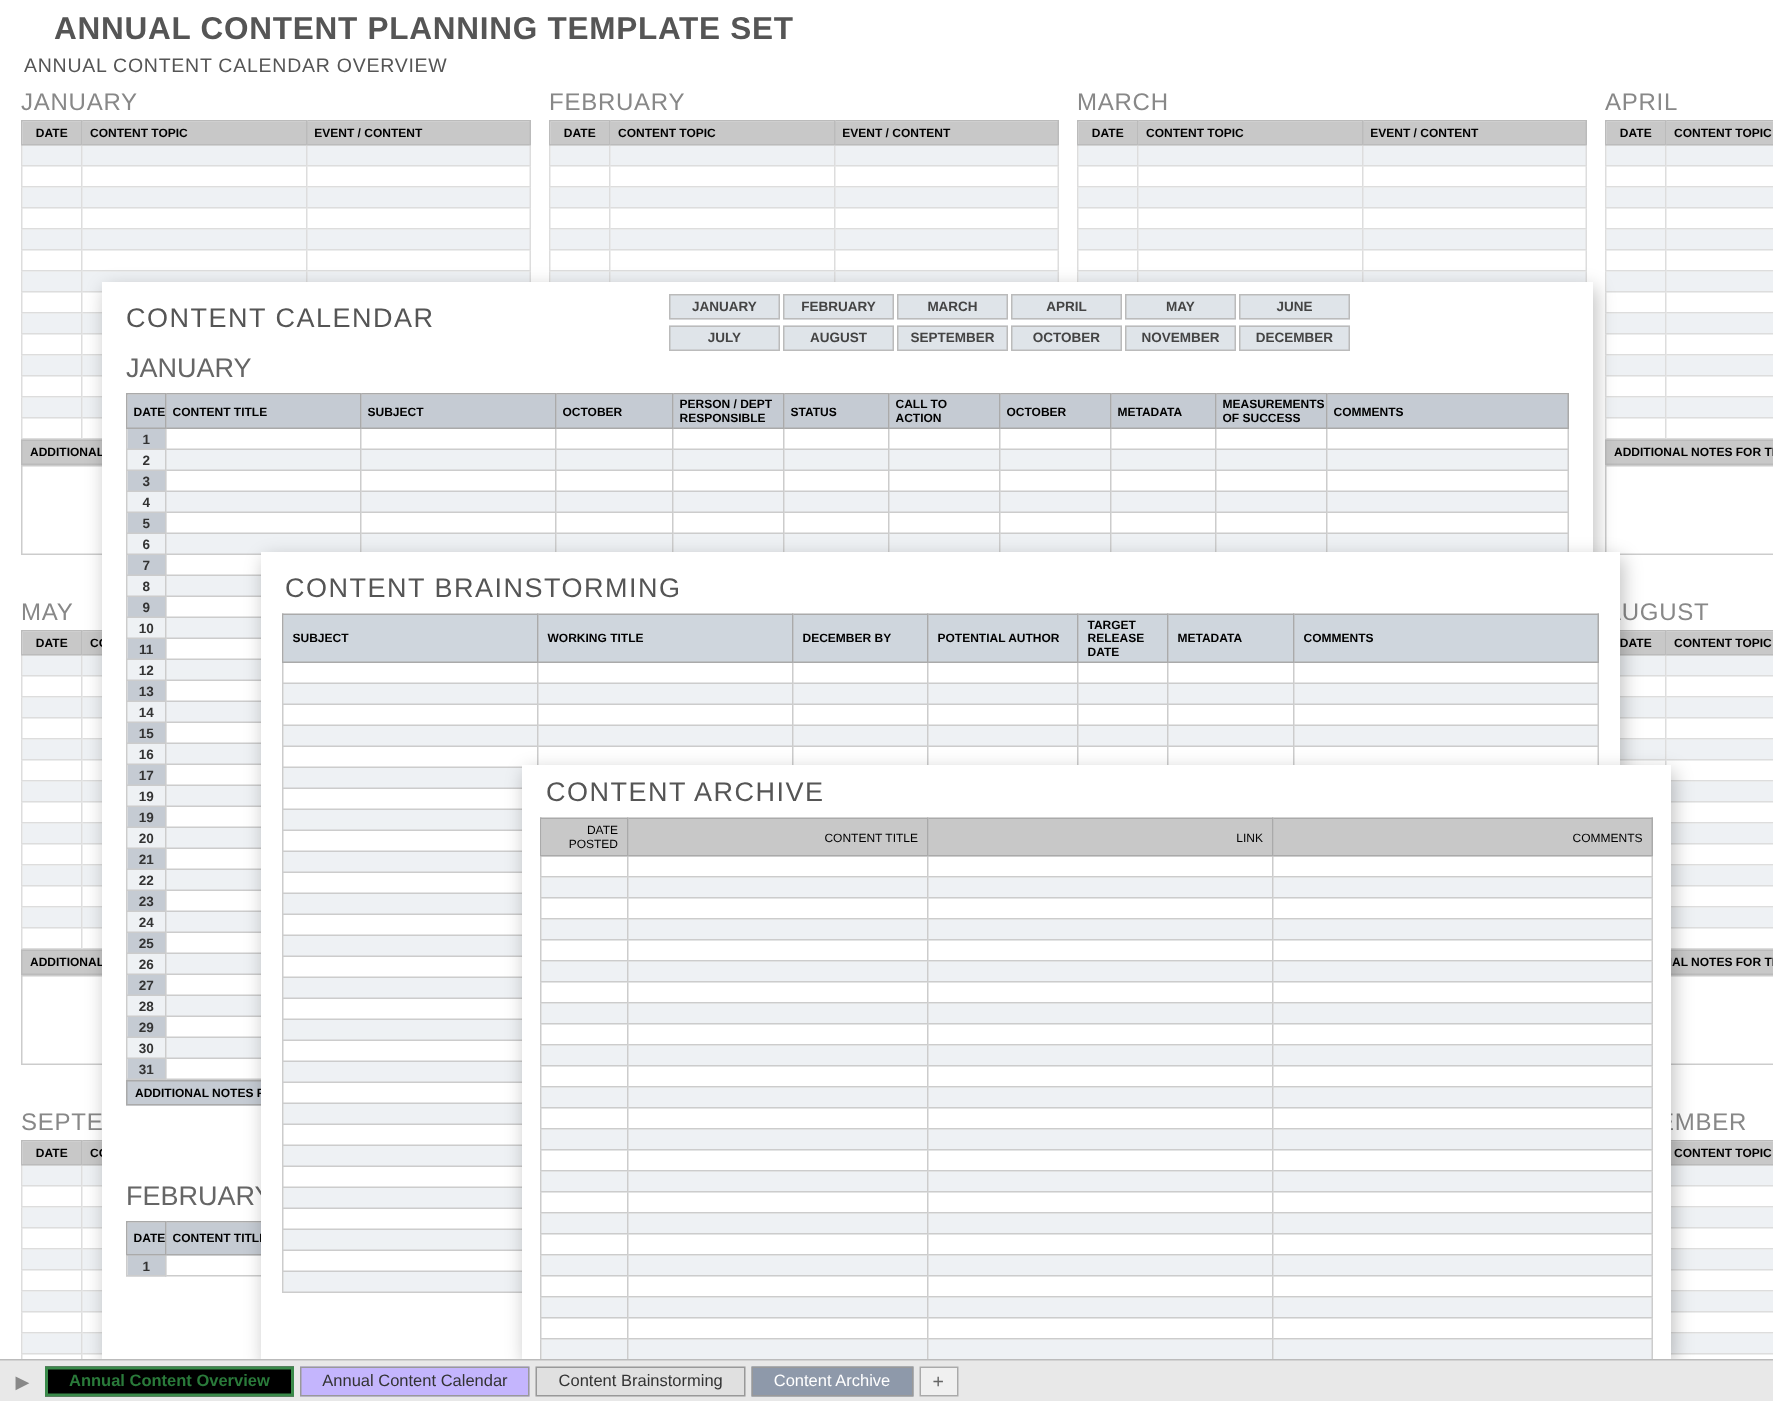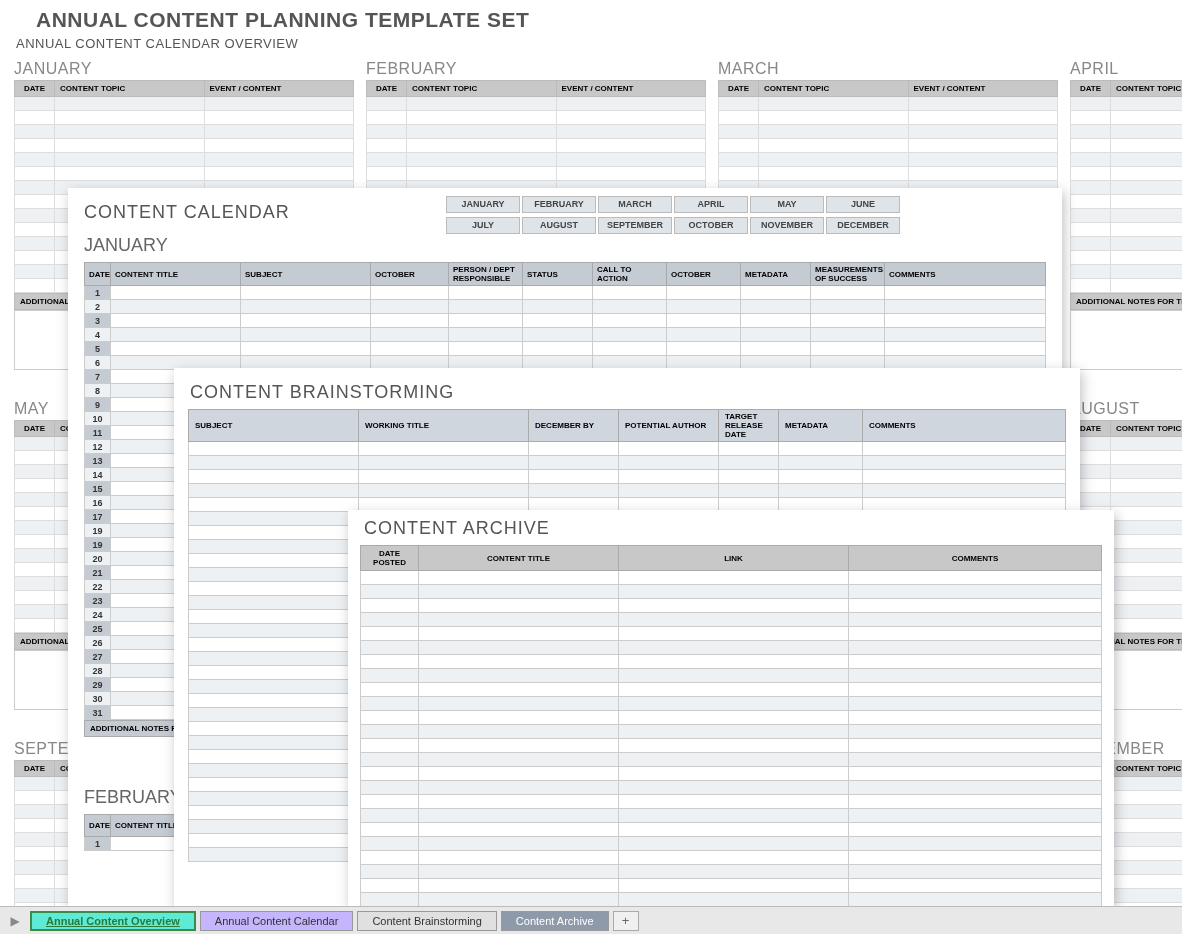--- a/index.html
+++ b/index.html
@@ -133,21 +133,21 @@
     text-align:left; padding:2px 6px; border:1px solid #aaa; height:28px;
     vertical-align:middle;
   }
   .bs-table td { border:1px solid #ccc; height:14px; background:#fff; }
   .bs-table tr:nth-child(even) td { background:#eef1f4; }
 
   
   #panel-archive { top:510px; left:348px; width:766px; height:396px; }
   .ar-table { border-collapse:collapse; width:calc(100% - 24px); margin:0 12px; table-layout:fixed;}
   .ar-table th {
-    background:#c8c8c8; font-size:8px; font-weight:bold; text-align:center;
+    background:#c8c8c8; font-size:8px; font-weight:normal; text-align:right;
     padding:3px 6px; border:1px solid #aaa; height:16px;
   }
   .ar-table td { border:1px solid #ccc; height:14px; background:#fff;}
   .ar-table tr:nth-child(even) td { background:#eef1f4; }
 
   
   .tabbar {
     position:absolute; bottom:0; left:0; right:0;
     height:28px; background:#e8e8e8;
     border-top:1px solid #bbb;
@@ -165,22 +165,21 @@
     border:1px solid #999;
     background:#fff;
     font-size:11px; color:#333;
     display:flex; align-items:center;
     cursor:pointer;
   }
   .sheet-tab.active {
     border:2px solid #3a8a4a;
     color:#2a7a3a;
     font-weight:bold;
-    background:#5eead4;
-    text-decoration:underline;
+    background:#000000;
   }
   .sheet-tab.alt1 { background:#c4b5fd; }
   .sheet-tab.alt2 { background:#e0e0e0; }
   .sheet-tab.alt3 { background:#8e99aa; color:#fff; }
   .add-tab {
     width:26px; height:20px; border:1px solid #aaa; background:#f0f0f0;
     display:flex;align-items:center;justify-content:center;
     font-size:13px; color:#666; cursor:pointer;
   }
 </style>

